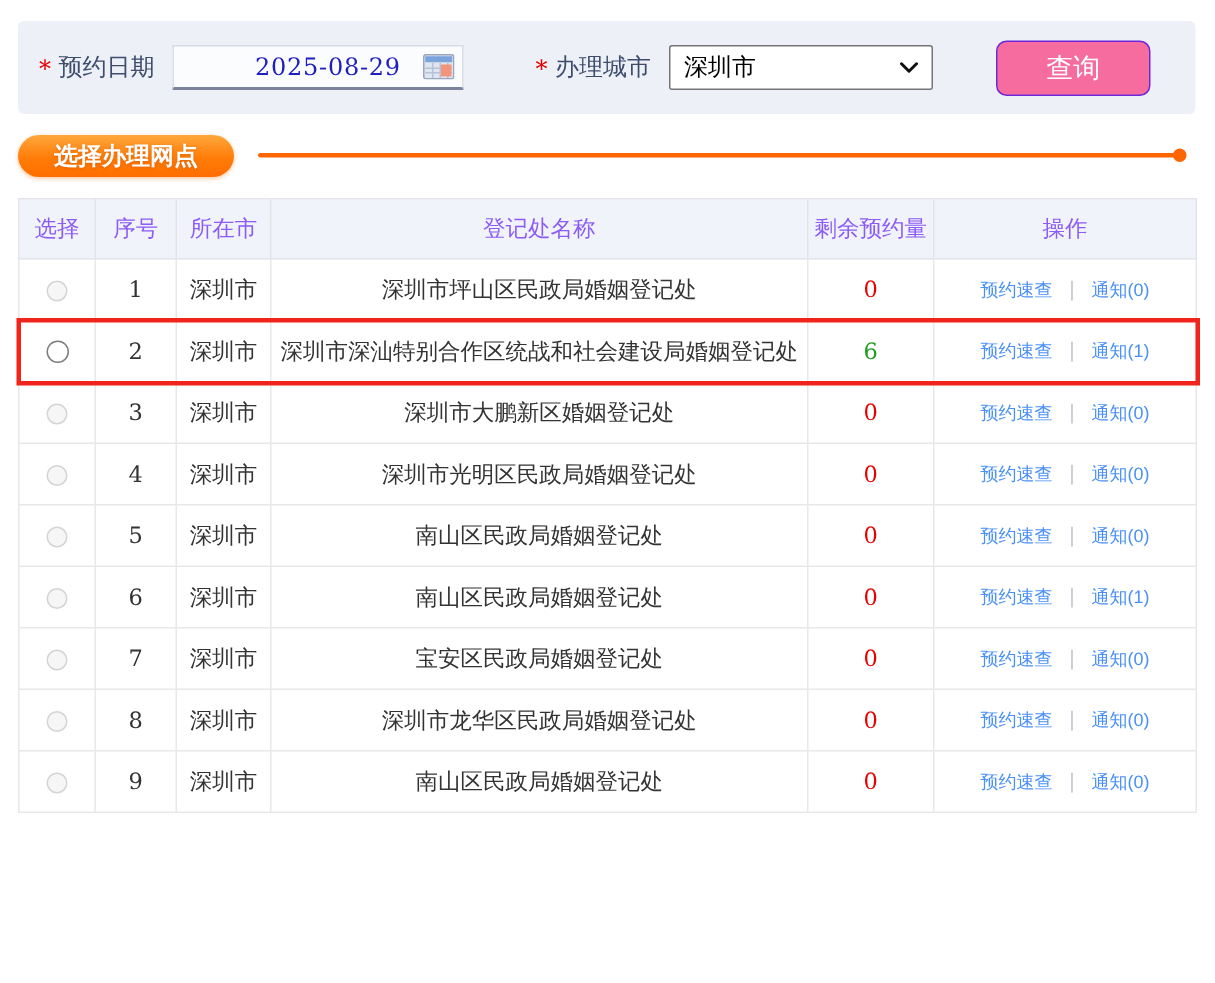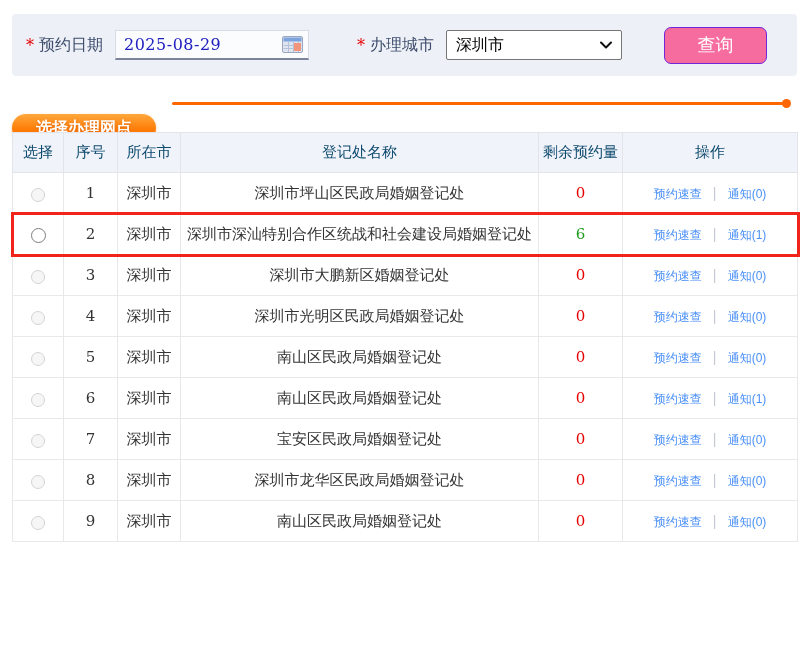--- a/index.html
+++ b/index.html
@@ -19,21 +19,21 @@
   }
   .field-label { display:flex; align-items:center; font-size:16px; color:#3d4d6b; white-space:nowrap; }
   .req { color:#e60000; font-size:16px; margin-right:5px; font-family:"DejaVu Serif",serif; }
   .date-field {
     margin-left:12px; width:194px; height:30px; background:#fbfcfe;
     border:1px solid #d7dce6; border-bottom:2px solid #7b849b;
     display:flex; align-items:center; padding:0 5px 0 8px; cursor:text;
   }
   .date-value {
     flex:1; font-size:16px; color:#2020c0; font-family:"DejaVu Serif",serif;
-    letter-spacing:0.5px; white-space:nowrap; overflow:hidden;
+    letter-spacing:0.5px; white-space:nowrap; overflow:hidden;margin-left:46px;
   }
   .cal-icon { width:21px; height:17px; flex:0 0 auto; cursor:pointer; }
   .city-group { margin-left:48px; }
   .select-box {
     margin-left:12px; width:176px; height:30px; background:#ffffff;
     border:1px solid #767676; border-radius:2px;
     display:flex; align-items:center; justify-content:space-between;
     padding:0 9px; font-size:16px; color:#000; cursor:pointer;
   }
   .chev { width:12px; height:8px; flex:0 0 auto; }
@@ -47,39 +47,38 @@
   
   .section-row { position:absolute; left:12px; top:90px; width:785px; height:28px; }
   .section-pill {
     position:absolute; left:0; top:0; height:28px; padding:0 24px;
     background:linear-gradient(180deg,#ffa83c 0%,#ff7c08 55%,#ff6e00 100%);
     border-radius:15px; display:flex; align-items:center;
     color:#ffffff; font-size:16px; font-weight:bold;
     text-shadow:0 1px 2px rgba(200,80,0,0.55);
     box-shadow:0 1px 3px rgba(255,110,0,0.4);
     white-space:nowrap;
-    margin-top:24px;
   }
   .section-line {
     position:absolute; left:160px; right:10px; top:12px; height:3px;
     background:#ff6600; border-radius:2px;
   }
   .section-line::after {
     content:""; position:absolute; right:-4px; top:-3px;
     width:9px; height:9px; border-radius:50%; background:#ff6600;
   }
 
   
   .branch-table {
     position:absolute; left:12px; top:132px; width:785px;
     border-collapse:collapse; table-layout:fixed;
   }
   .branch-table th {
     height:40px; background:#f1f3fa; border:1px solid #e2e4ea;
-    font-weight:400; font-size:15px; color:#0c4a6e; text-align:center;
+    font-weight:400; font-size:15px; color:#8b5cf6; text-align:center;
   }
   .branch-table td {
     height:41px; border:1px solid #e8e8eb; background:#fff;
     font-size:15px; color:#333; text-align:center;
     padding:0 2px; overflow:hidden; white-space:nowrap;
   }
   .num { font-family:"DejaVu Serif",serif; font-size:15px; }
   .remaining-val { font-family:"DejaVu Serif",serif; font-size:15px; color:#e60000; }
   tr.available .remaining-val { color:#1f9d1f; }
   .op-link { color:#4a90f7; text-decoration:none; font-size:12px; cursor:pointer; }

